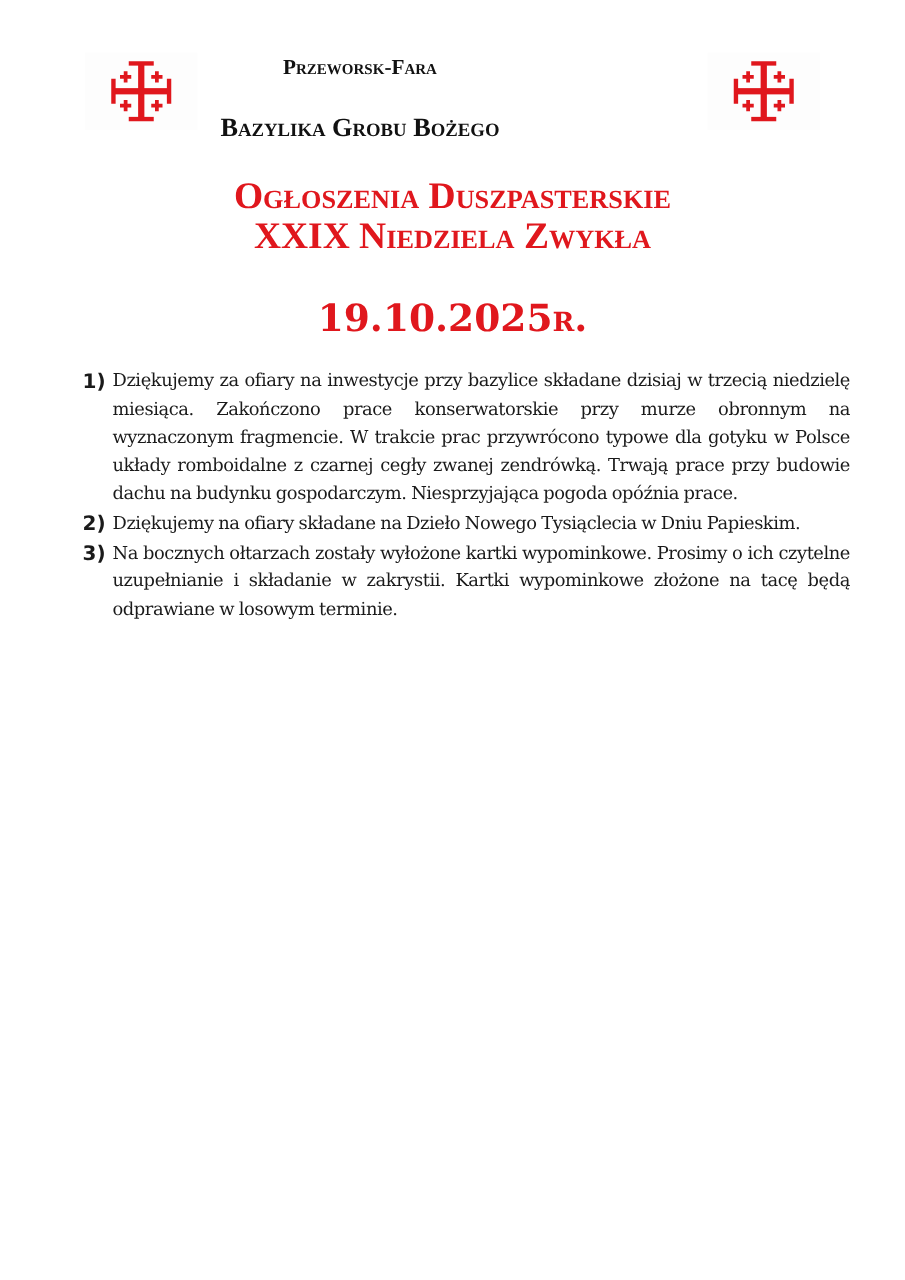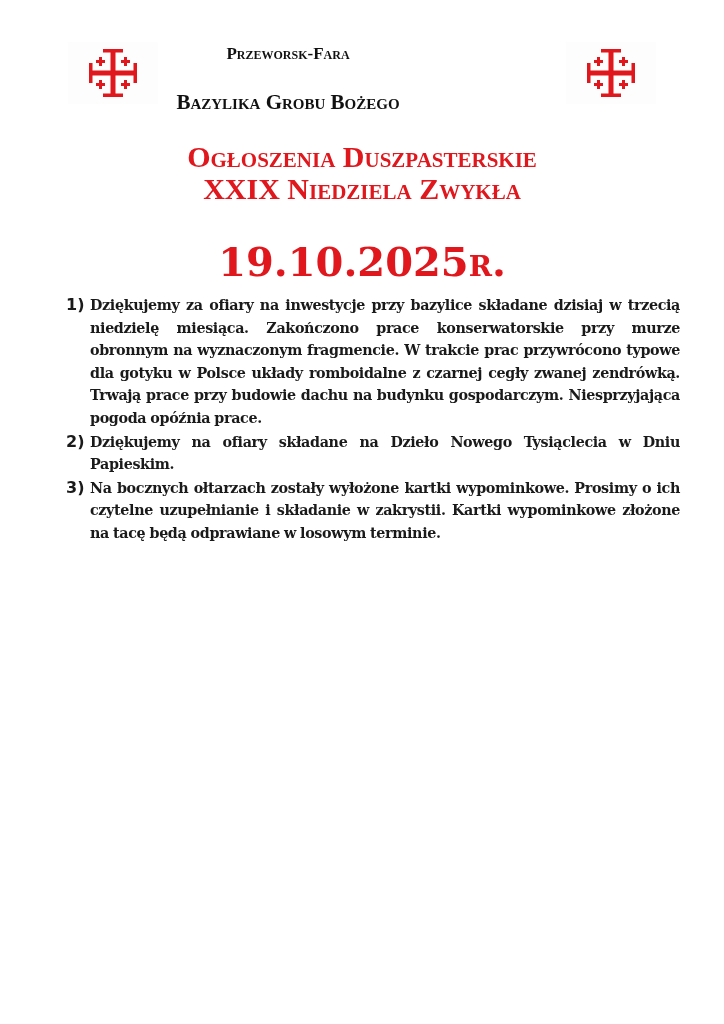--- a/index.html
+++ b/index.html
@@ -7,25 +7,25 @@
   .logo { position: absolute; top: 42px; width: 90px; height: 62px; background: #fdfdfd; display: flex; align-items: center; justify-content: center; }
   .logo.left { left: 68px; }
   .logo.right { left: 566px; }
   .logo svg { width: 54px; height: 54px; }
   .hdr { position: absolute; left: 0; width: 576px; text-align: center; font-family: "Liberation Serif", serif; font-weight: bold; font-variant: small-caps; color: #111; }
   .hdr1 { top: 44px; font-size: 17px; }
   .hdr2 { top: 90px; font-size: 21px; }
   .title { position: absolute; left: 0; width: 724px; text-align: center; font-family: "Liberation Serif", serif; font-weight: bold; font-variant: small-caps; color: #e0171d; }
   .t1 { top: 140px; font-size: 30px; }
   .t2 { top: 172px; font-size: 30px; }
-  .t3 { top: 238px; font-size: 40px; font-family: "DejaVu Serif", serif; }
+  .t3 { top: 238px; font-size: 30px; font-family: "DejaVu Serif", serif; }
   .list { position: absolute; left: 66px; top: 294px; width: 614px; font-family: "DejaVu Serif", serif; font-size: 14.3px; line-height: 22.6px; }
   .item { display: flex; margin-bottom: 1px; }
   .num { width: 22px; flex: 0 0 22px; font-family: "DejaVu Sans", sans-serif; font-weight: bold; font-size: 16px; }
-  .txt { flex: 1; text-align: justify; padding-left: 2px; letter-spacing: -0.35px; word-spacing: -0.5px; font-weight: bold; }
+  .txt { flex: 1; text-align: justify; padding-left: 2px; letter-spacing: -0.35px; word-spacing: -0.5px; }
 </style>
 </head>
 <body>
 
 <div class="logo left">
   <svg viewBox="0 0 54 54">
     <g fill="#e0171d">
       <rect x="24.5" y="4" width="5" height="46"></rect>
       <rect x="4" y="24.5" width="46" height="5"></rect>
       <rect x="17" y="3" width="20" height="3.5"></rect>

